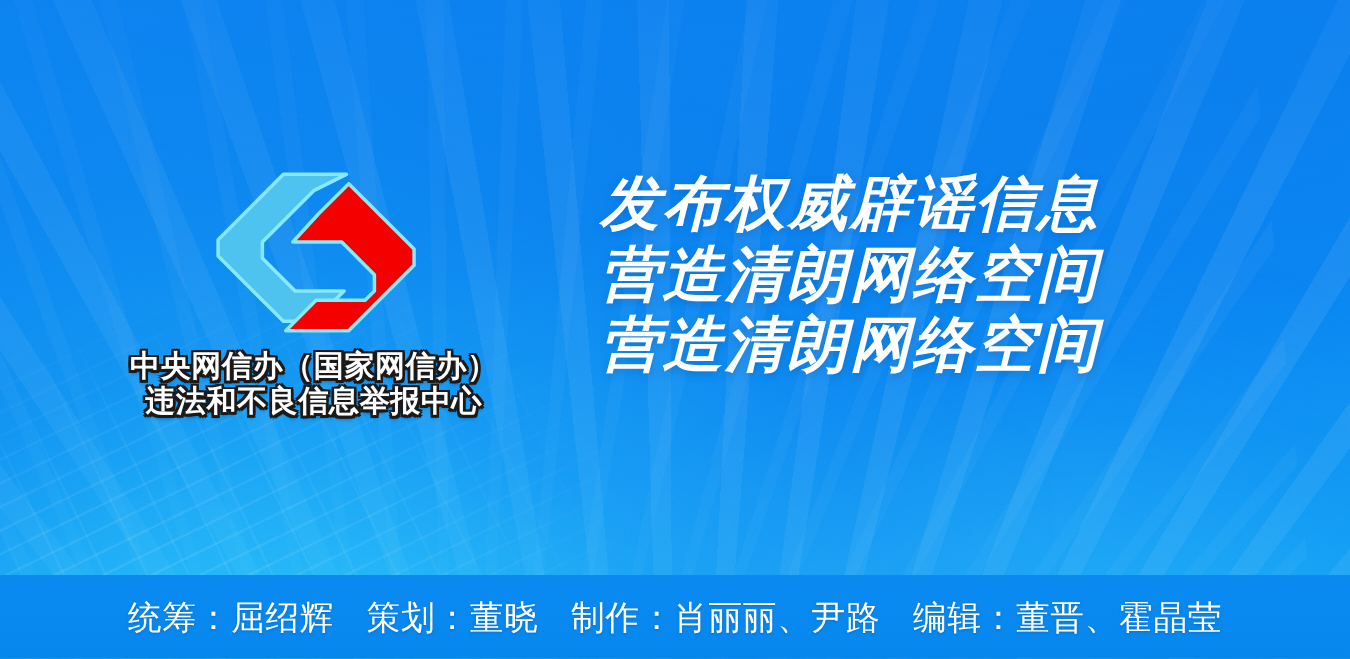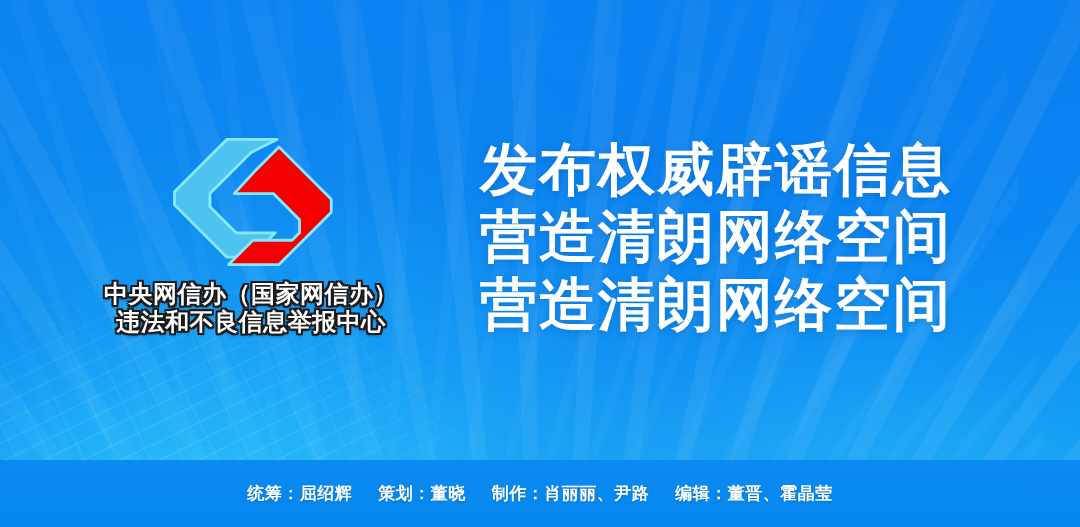--- a/index.html
+++ b/index.html
@@ -171,26 +171,27 @@
   .headline {
     position: absolute;
     left: 480px;
     top: 136px;
     width: 500px;
   }
   .headline .hl-line {
     display: block;
     font-family: "Liberation Serif", "DejaVu Serif", serif;
     font-weight: bold;
-    font-size: 57px;
+    font-size: 48px;
     line-height: 1.18;
     letter-spacing: 2px;
     color: #ffffff;
     white-space: nowrap;
     text-shadow: 0 2px 7px rgba(0,70,150,0.30);
+    font-style: italic;
   }
 
   
   .credits-bar {
     position: absolute;
     left: 0; right: 0;
     bottom: 0;
     height: 67px;
     background: linear-gradient(180deg, #0b8bf1 0%, #0687ee 100%);
     display: flex;
@@ -198,22 +199,22 @@
     justify-content: center;
   }
   .credits-inner {
     display: flex;
     align-items: center;
     gap: 26px;
     white-space: nowrap;
   }
   .credit-item {
     font-family: "Liberation Sans", "DejaVu Sans", sans-serif;
-    font-weight: bold;
-    font-size: 17px;
+    font-weight: normal;
+    font-size: 27px;
     letter-spacing: 0.5px;
     color: #ffffff;
     text-shadow: 0 1px 2px rgba(0,60,130,0.35);
   }
 </style>
 </head>
 <body>
 
 <div id="poster">
 

